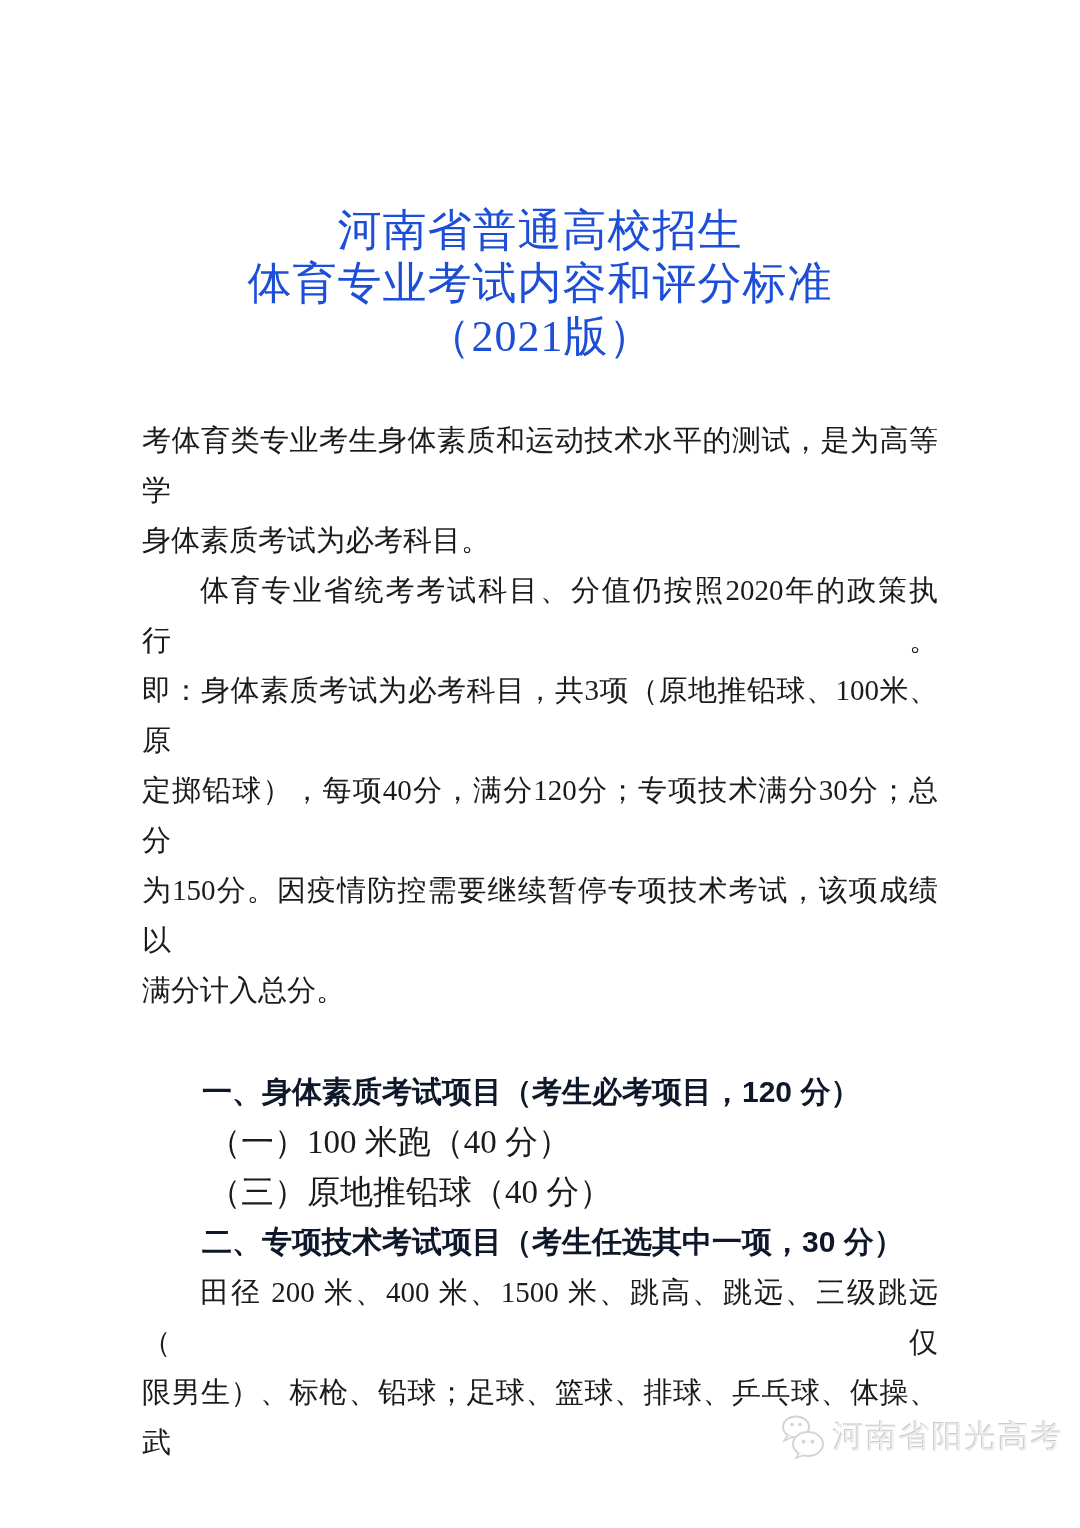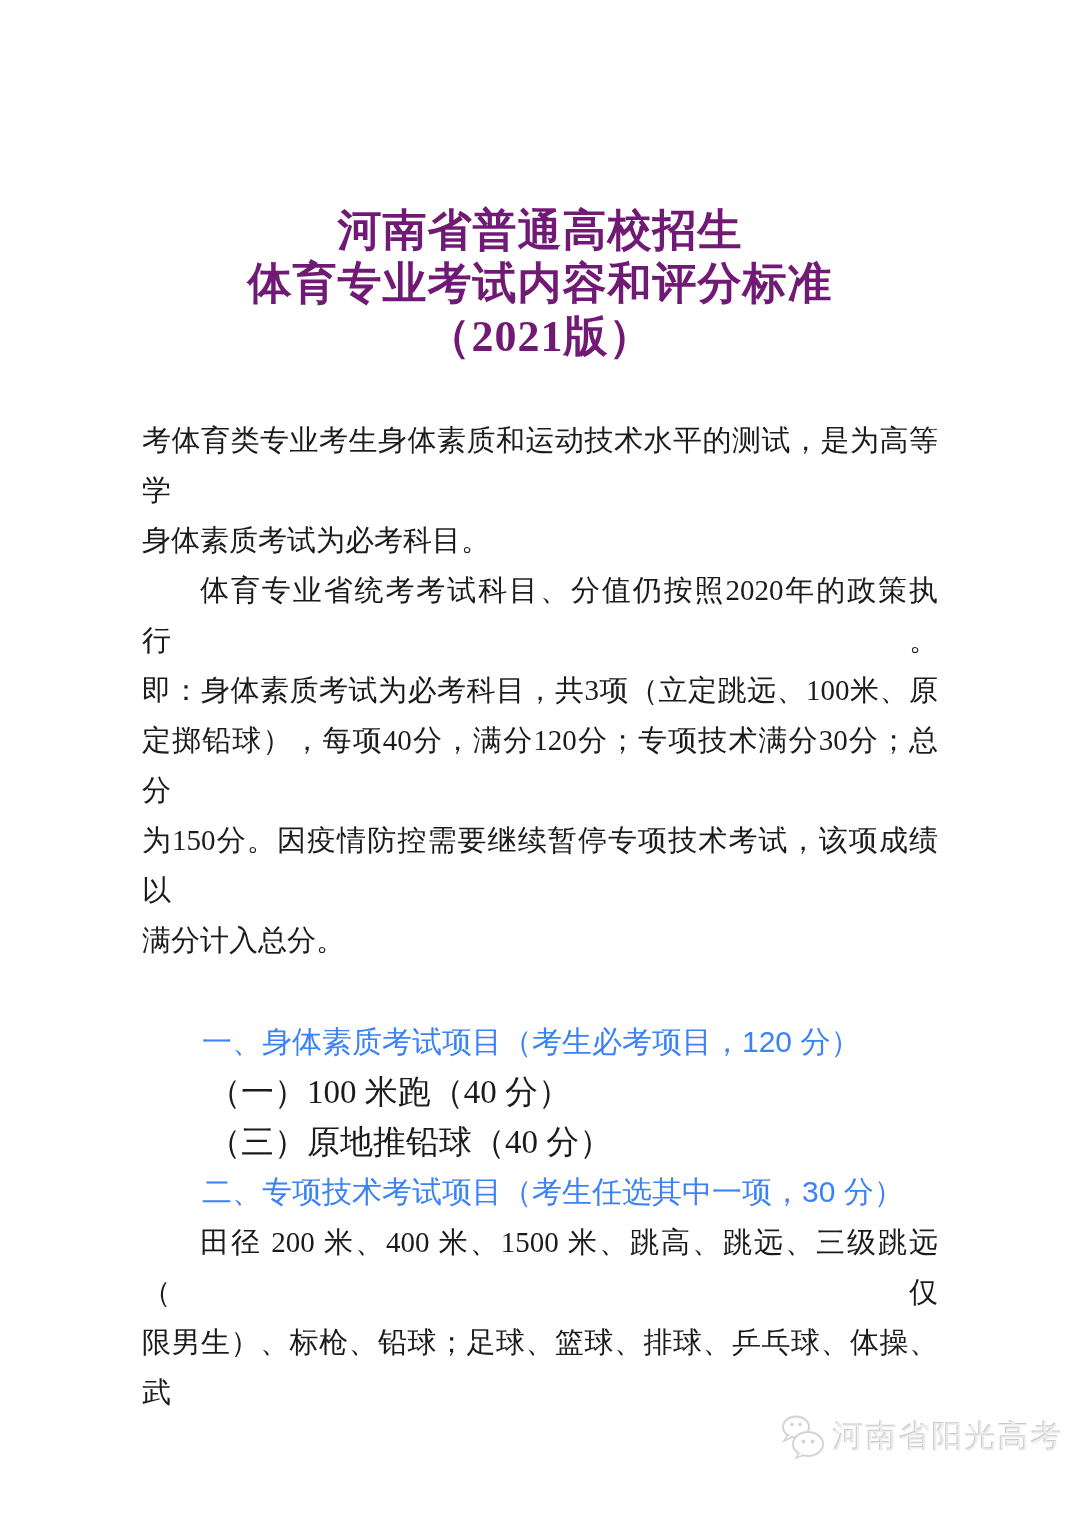--- a/index.html
+++ b/index.html
@@ -14,48 +14,48 @@
     color: #1b1b1b;
   }
   .content {
     width: 796px;
     margin: 0 auto;
   }
   
   .doc-title {
     padding-top: 204px;
     text-align: center;
-    font-weight: 700;
+    font-weight: 400;
     font-size: 44px;
     line-height: 53px;
-    color: #701a75;
+    color: #1d4ed8;
     letter-spacing: 1px;
   }
   
   .body-text { margin-top: 52px; }
   .line {
     font-size: 29px;
     line-height: 50px;
     white-space: normal;
   }
   .jline {
     text-align: justify;
     text-align-last: justify;
     text-justify: inter-character;
   }
   .lline { text-align: left; }
   .indent { text-indent: 2em; }
   
   .sec-heading {
     font-family: "Liberation Sans", "DejaVu Sans", sans-serif;
-    font-weight: 400;
+    font-weight: 700;
     font-size: 30px;
     line-height: 50px;
     text-indent: 2em;
-    color: #3b82f6;
+    color: #0f172a;
   }
   .gap-before { margin-top: 52px; }
   .list-item {
     font-size: 33px;
     line-height: 50px;
     text-indent: 2em;
   }
   
   .watermark {
     position: absolute;
@@ -86,21 +86,21 @@
       <div>（2021版）</div>
     </div>
 
     <div class="body-text">
       <div class="line jline">考体育类专业考生身体素质和运动技术水平的测试，是为高等学</div>
       <div class="line lline">身体素质考试为必考科目。</div>
     </div>
 
     <div>
       <div class="line jline indent">体育专业省统考考试科目、分值仍按照2020年的政策执行。</div>
-      <div class="line jline">即：身体素质考试为必考科目，共3项（立定跳远、100米、原</div>
+      <div class="line jline">即：身体素质考试为必考科目，共3项（原地推铅球、100米、原</div>
       <div class="line jline">定掷铅球），每项40分，满分120分；专项技术满分30分；总分</div>
       <div class="line jline">为150分。因疫情防控需要继续暂停专项技术考试，该项成绩以</div>
       <div class="line lline">满分计入总分。</div>
     </div>
 
     <div class="sec-heading gap-before">一、身体素质考试项目（考生必考项目，120 分）</div>
 
     <div class="list-item">（一）100 米跑（40 分）</div>
     <div class="list-item">（三）原地推铅球（40 分）</div>
 

